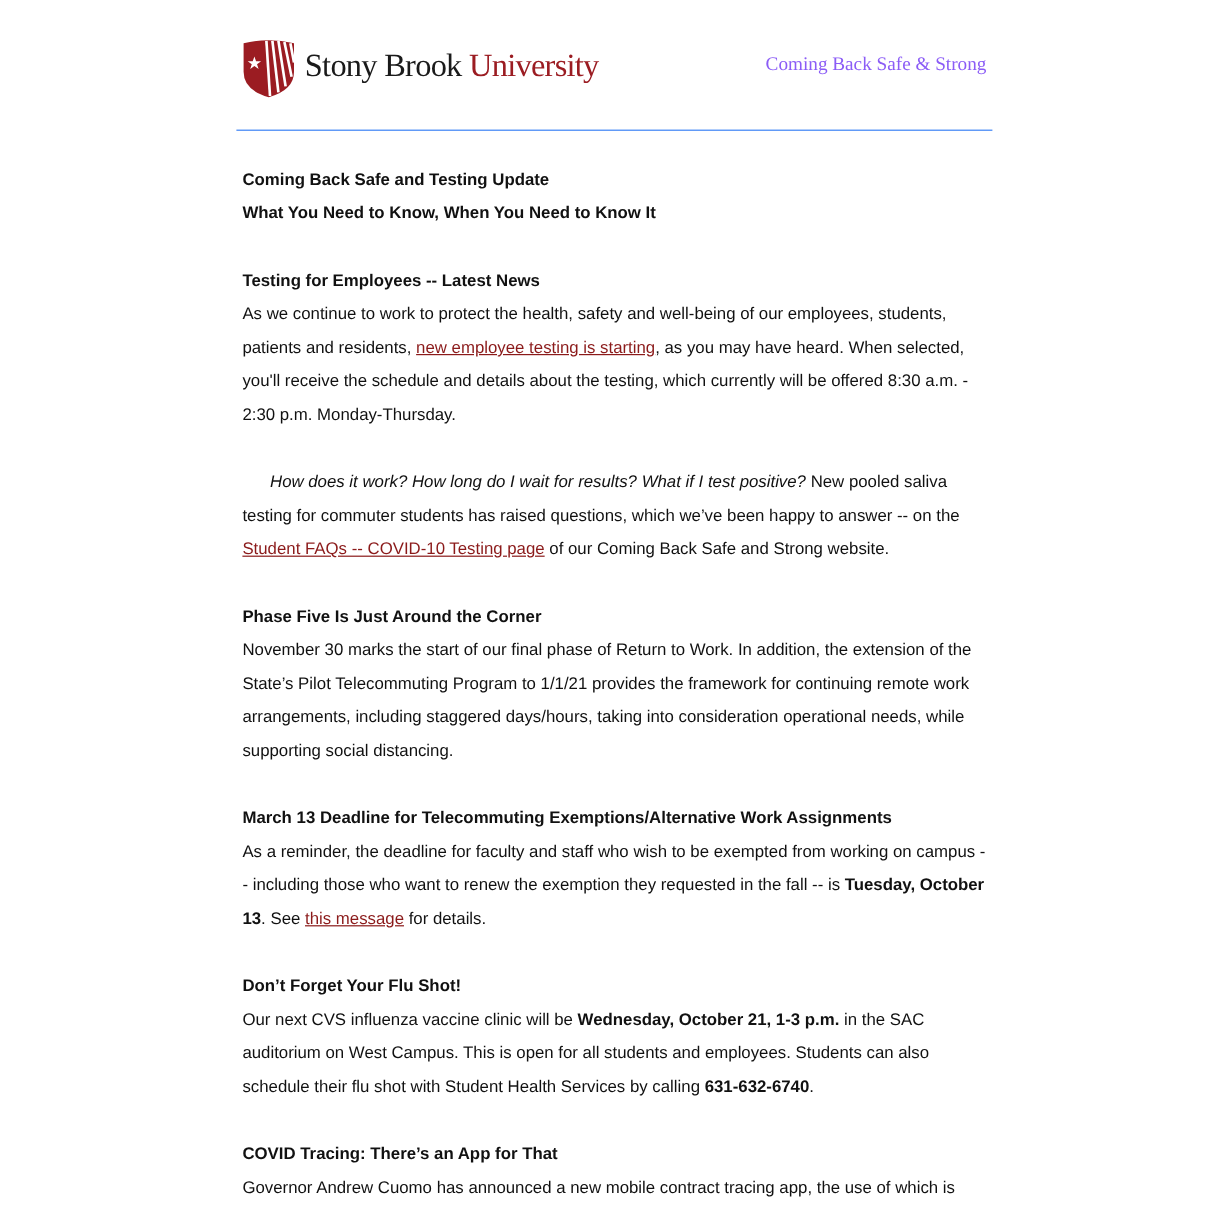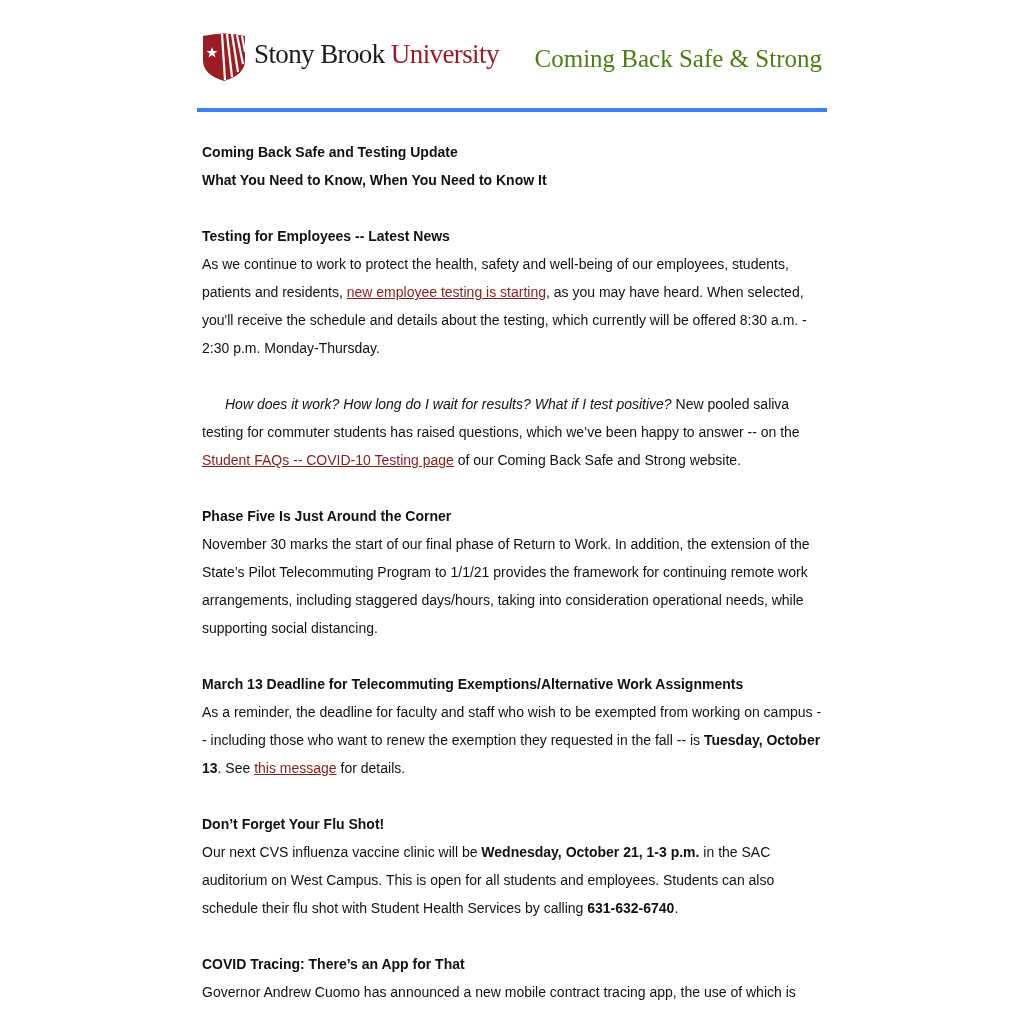--- a/index.html
+++ b/index.html
@@ -17,21 +17,21 @@
     }
     .container {
       position: absolute;
       left: 197px;
       top: 0;
       width: 630px;
     }
     .header {
       position: relative;
       height: 108px;
-      border-bottom: 4px solid #3b82f6;
+      border-bottom: 1px solid #3b82f6;
     }
     .logo {
       position: absolute;
       left: 5px;
       top: 32px;
       display: flex;
       align-items: center;
     }
     .logo svg {
       display: block;
@@ -45,22 +45,22 @@
       margin-top: -6px;
       white-space: nowrap;
     }
     .logo-text .sb { color: #1a1a1a; }
     .logo-text .univ { color: #9b1c22; }
     .campaign-title {
       position: absolute;
       right: 5px;
       top: 45px;
       font-family: "Liberation Serif", serif;
-      font-size: 25px;
-      color: #4d7c0f;
+      font-size: 16px;
+      color: #8b5cf6;
       white-space: nowrap;
     }
     .content {
       padding: 0 5px;
       font-size: 14px;
       line-height: 28px;
     }
     .content .top-block {
       padding-top: 26px;
     }

